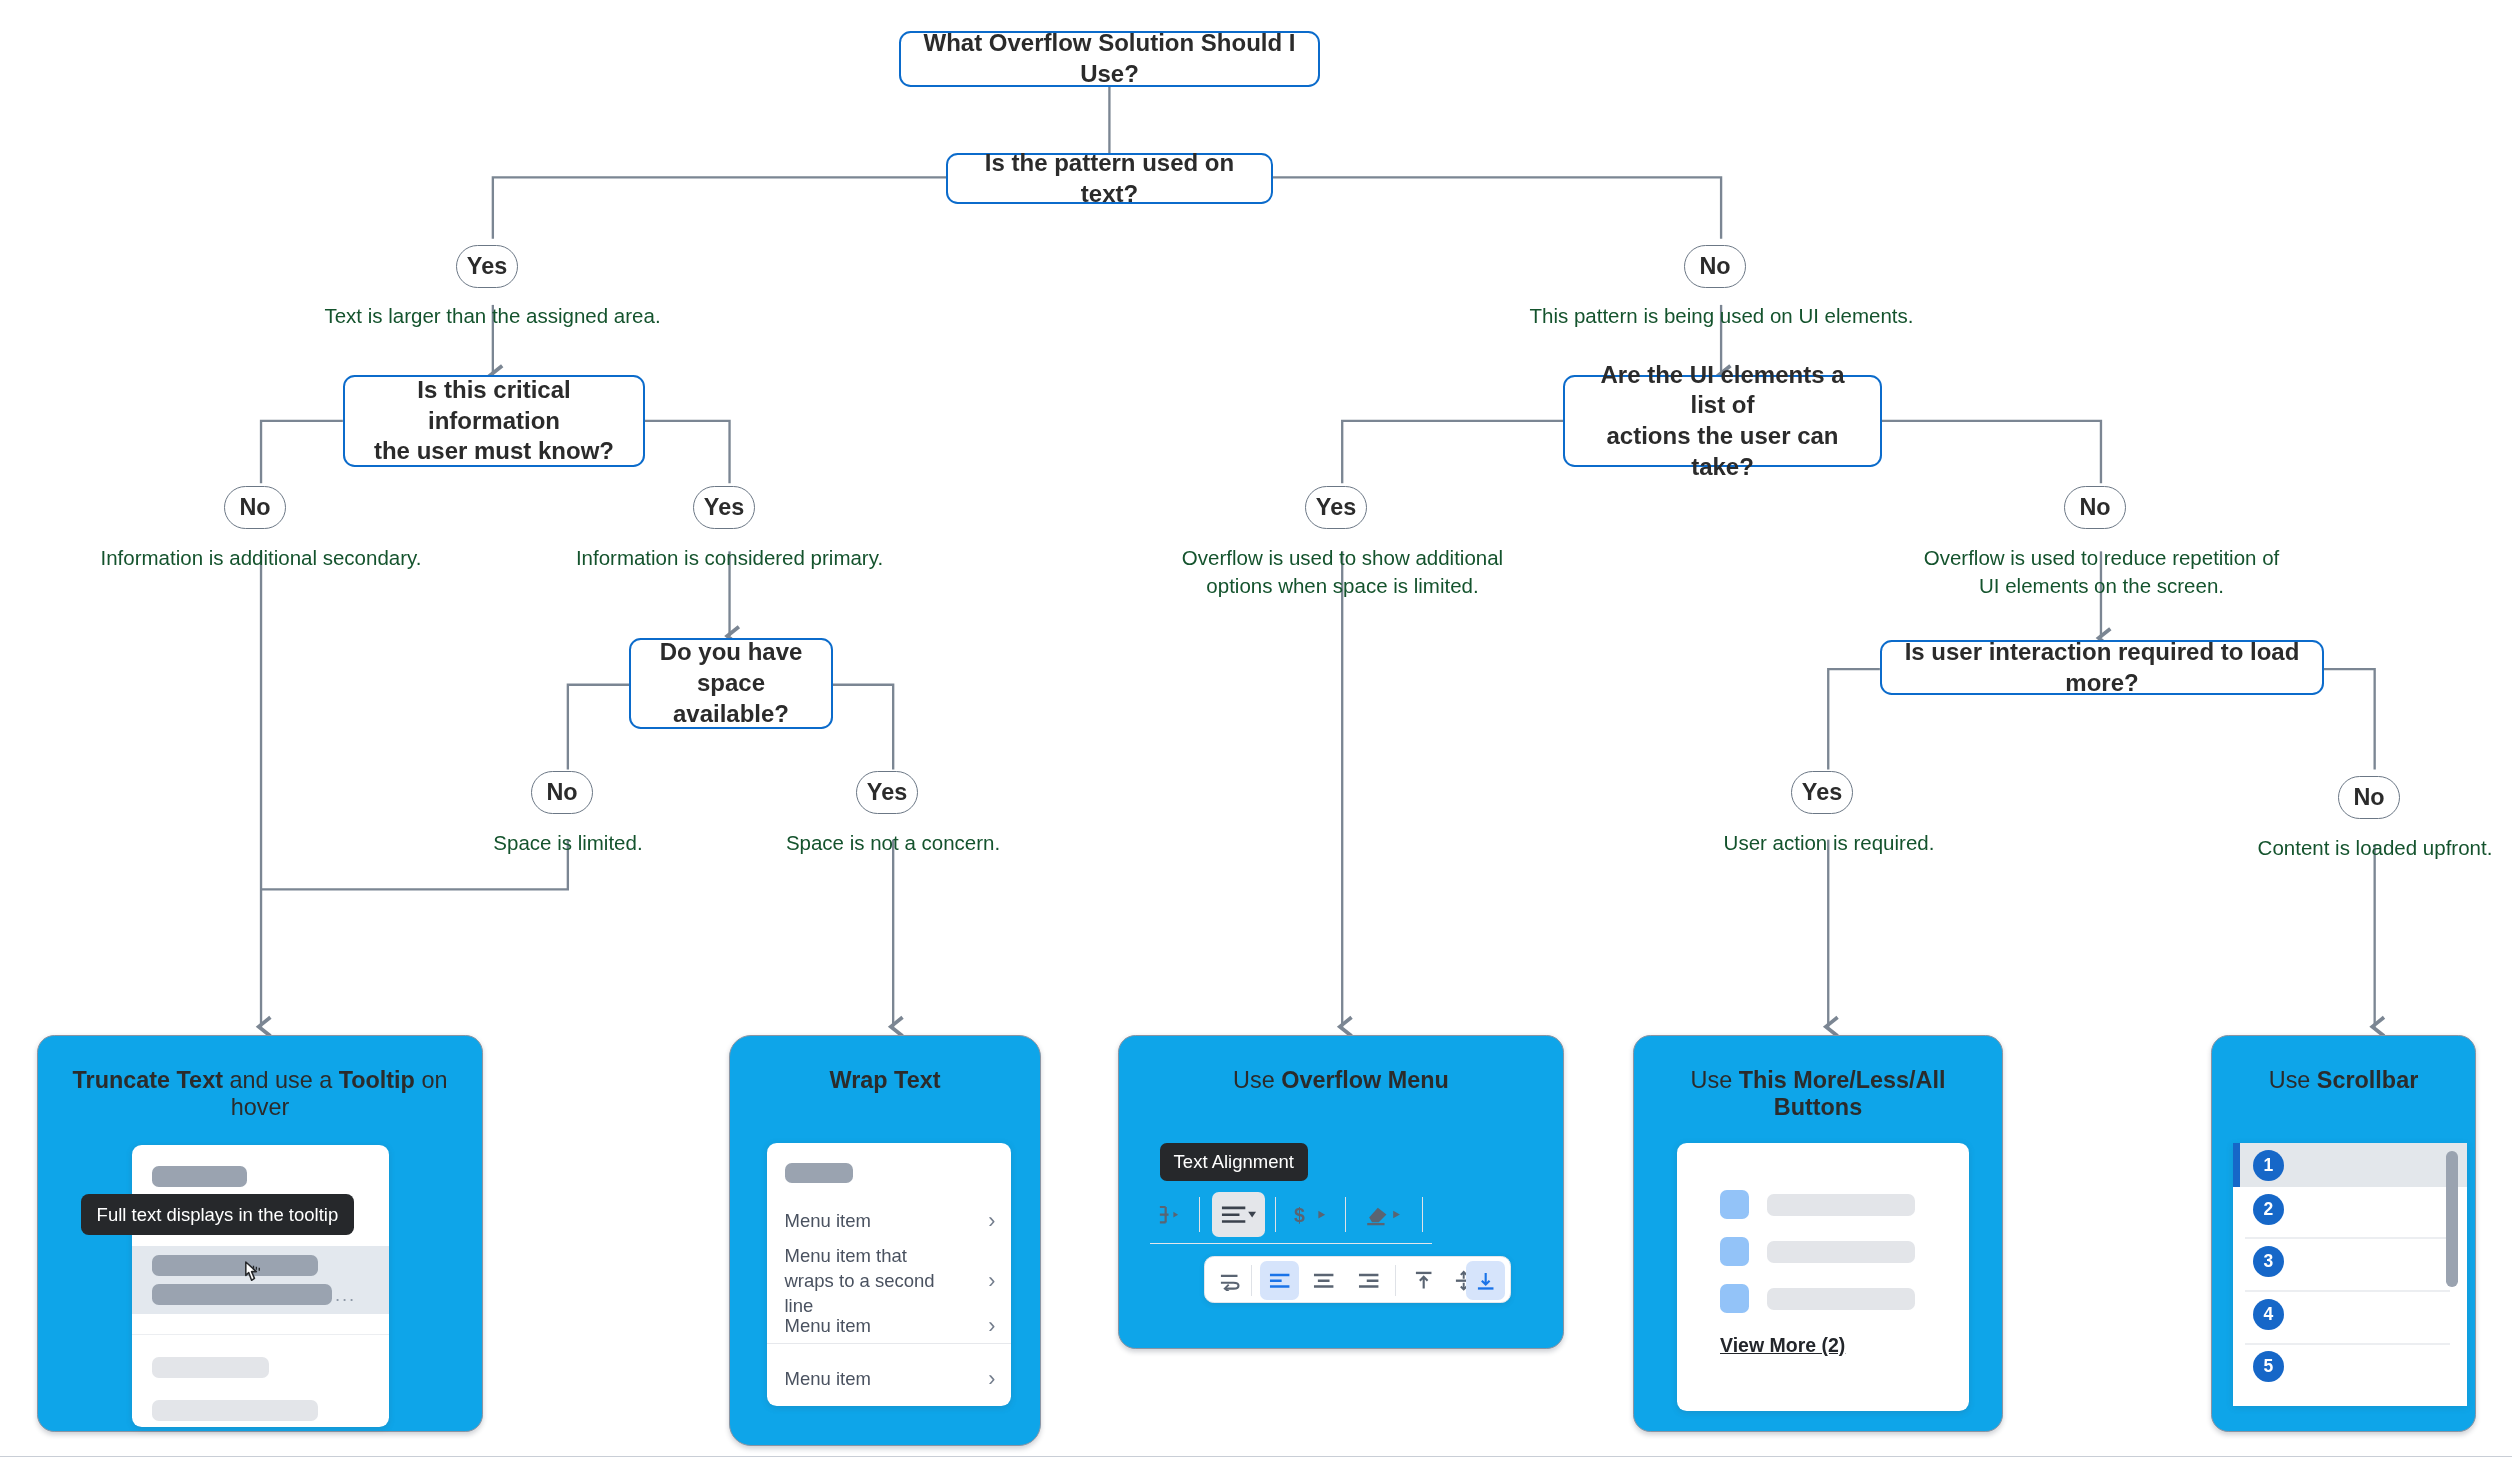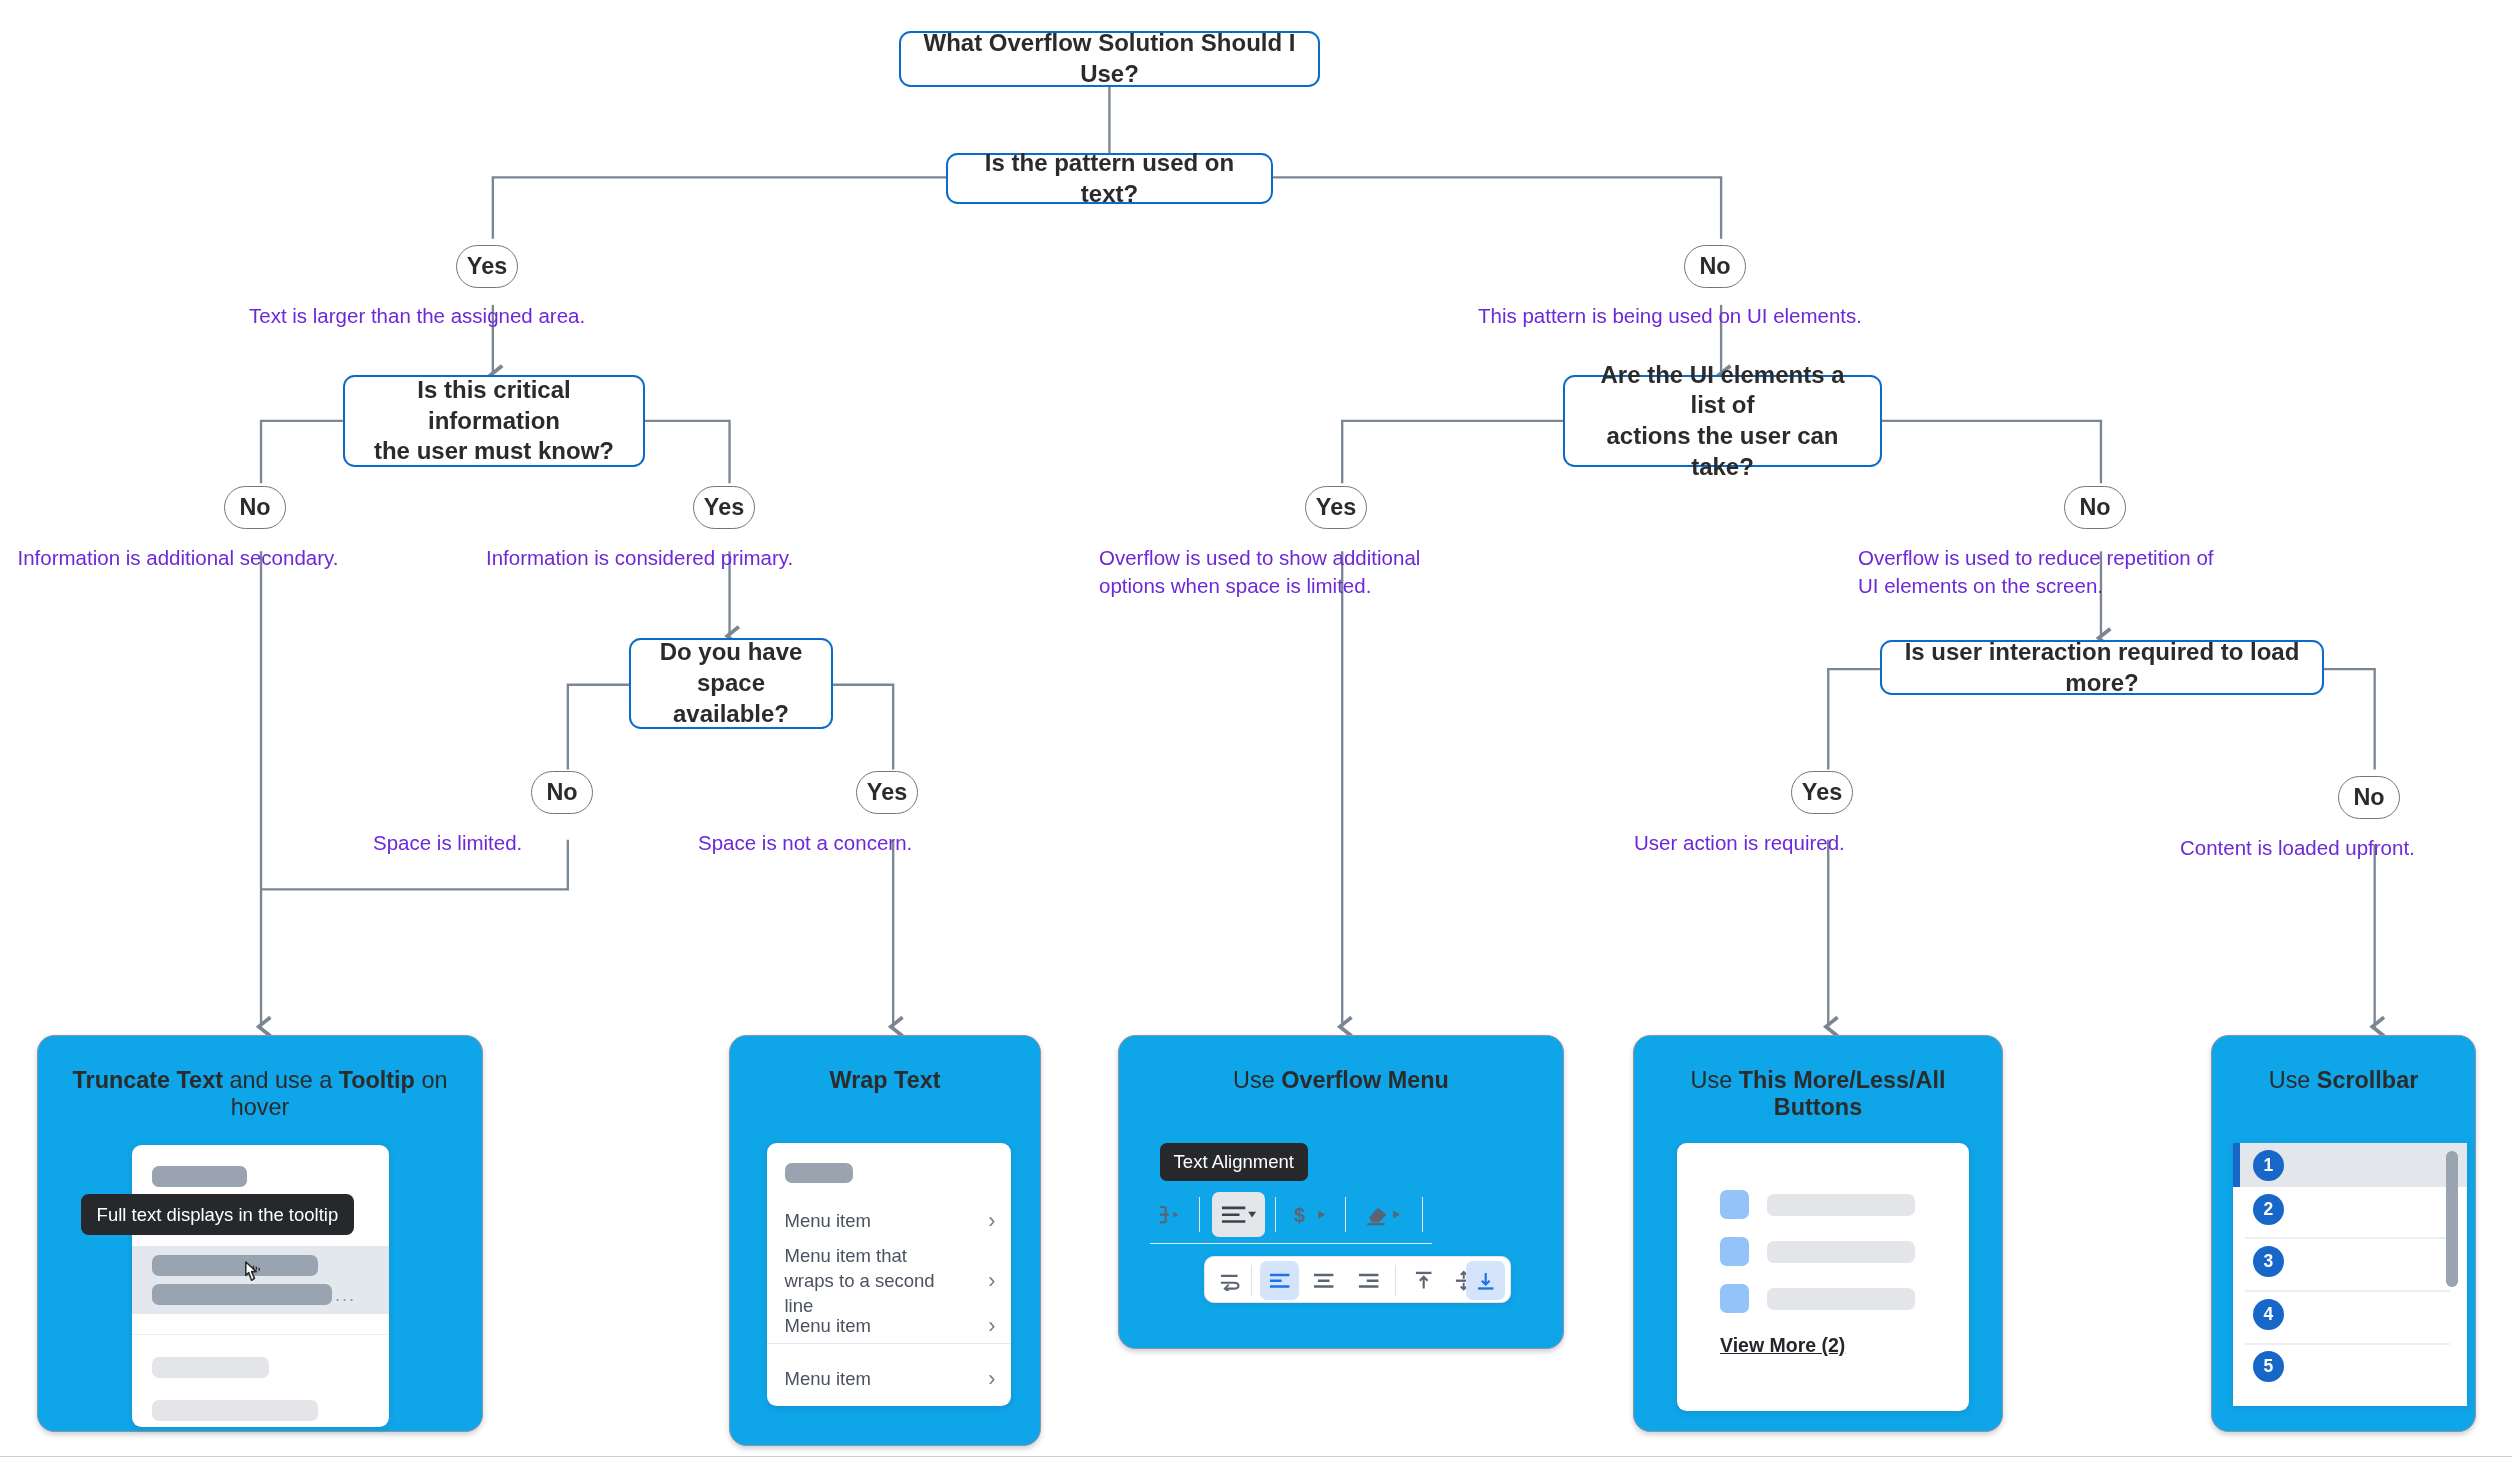--- a/index.html
+++ b/index.html
@@ -18,21 +18,21 @@
     display:flex; align-items:center; justify-content:center; text-align:center;
     font-weight:bold; font-size:24px; line-height:1.28; color:#2b2b2b; padding:7.8px 17.5px;
   }
   .pill {
     position:absolute; border:1.9px solid #6b7785; border-radius:25px; background:#fff;
     display:flex; align-items:center; justify-content:center;
     font-weight:bold; font-size:23.4px; color:#2b2b2b;
     width:62px; height:43px;
   }
   .caption {
-    position:absolute; text-align:left; font-size:20.5px; line-height:1.35; color:#6d28d9;
+    position:absolute; text-align:center; font-size:20.5px; line-height:1.35; color:#14532d;
     white-space:pre-line;
   }
 
   
   .card {
     position:absolute; background:#0ea5e9; border:1.5px solid #8a94a3; border-radius:17.5px;
     box-shadow:0 2.9px 4.9px rgba(40,50,70,.22);
   }
   .card-title {
     text-align:center; font-size:23.4px; font-weight:bold; color:#2b2b2b;
@@ -256,21 +256,21 @@
         <path d="M5,2 L5,16 L8,13 L11,21 L14,19 L11,12 L16,12 Z" fill="#ffffff" stroke="#26282b" stroke-width="1.6" stroke-linejoin="round"></path>
         <path d="M13,10 L13,6 M16,10 L16,7 M19,11 L19,8" stroke="#26282b" stroke-width="1.4" fill="none"></path>
       </svg>
     </div>
 
     <div class="tooltip" style="left:43px; top:158px;">
       <span>Full text displays in the tooltip</span>
     </div>
   </div>
 
-  <div class="card" style="left:729px; top:1035px; width:312px; height:411px;">
+  <div class="card" style="left:729px; top:1035px; width:312px; height:411px;border-radius:22px;">
     <div class="card-title">Wrap Text</div>
 
     <div class="mock wt-mock">
       <div class="bar dark" style="left:17.5px; top:19.5px; width:68px;"></div>
 
       <div class="menu-item" style="top:64px;">
         <span>Menu item</span>
         <span class="chev">›</span>
       </div>
       <div class="menu-item" style="top:101px;">

